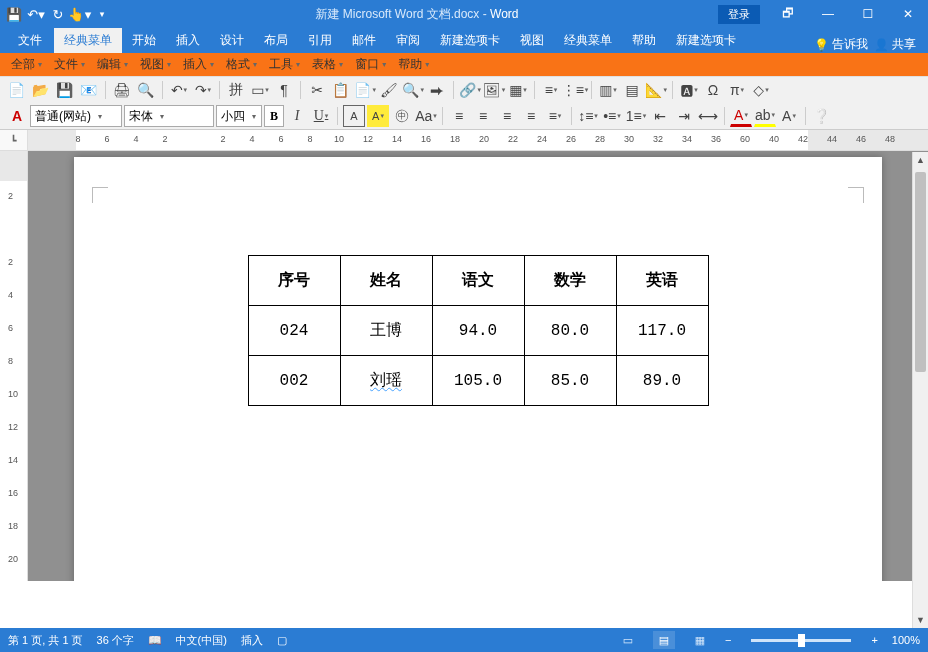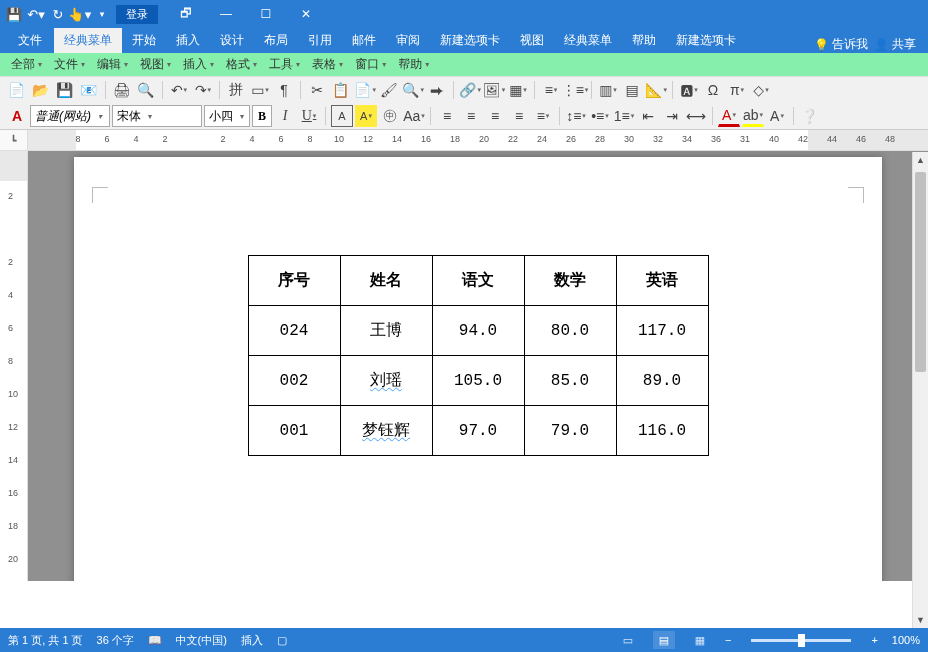--- a/index.html
+++ b/index.html
@@ -12,21 +12,21 @@
 .title-center .app { color:#fff; }
 .win-btns { display:flex; align-items:center; }
 .win-btns .login { background:#0b5bb4; padding:2px 10px; font-size:11px; margin-right:8px;}
 .win-btns .wb { width:40px; height:28px; display:flex; align-items:center; justify-content:center; color:#fff; }
 .ribbon-tabs { height:25px; background:#2b7cd3; display:flex; align-items:flex-end; padding-left:6px; color:#fff; font-size:12px; }
 .ribbon-tabs .tab { padding:4px 10px 4px; cursor:default; }
 .ribbon-tabs .tab.file { padding-left:12px; padding-right:12px;}
 .ribbon-tabs .tab.active { background:#f1f1f1; color:#2b7cd3; }
 .ribbon-tabs .right { margin-left:auto; display:flex; align-items:center; gap:6px; padding-right:12px; }
 .ribbon-tabs .right span { display:flex; align-items:center; gap:3px; }
-.menubar { height:24px; background:#86efac; border-bottom:1px solid #e0e0e0; display:flex; align-items:center; gap:2px; padding:0 6px; font-size:12px; color:#333; }
+.menubar { height:24px; background:#f97316; border-bottom:1px solid #e0e0e0; display:flex; align-items:center; gap:2px; padding:0 6px; font-size:12px; color:#333; }
 .menubar .mi { padding:2px 5px; display:flex; align-items:center; gap:2px; }
 .menubar .dd::after { content:"▾"; font-size:8px; color:#666; margin-left:1px;}
 .tb { background:#f1f1f1; display:flex; align-items:center; gap:2px; padding:2px 6px; flex-wrap:nowrap; overflow:hidden; min-height:26px;}
 .tb .sep { width:1px; height:18px; background:#ccc; margin:0 3px;}
 .tb .ic { width:22px; height:22px; border:1px solid transparent; font-size:14px;}
 .tb .ic.dd::after { content:"▾"; font-size:7px; color:#666; margin-left:1px;}
 .tb select, .tb .combo { height:22px; border:1px solid #aaa; background:#fff; font-size:12px; padding:0 4px;}
 .tb .combo { display:flex; align-items:center; gap:4px; padding-right:2px;}
 .tb .combo::after { content:"▾"; font-size:8px; color:#666; padding:0 3px;}
 .btn-box { border:1px solid #aaa; background:#fff; padding:1px 5px; font-weight:bold; height:22px; display:flex; align-items:center; font-family:"Times New Roman",serif;}
@@ -61,20 +61,23 @@
 <body>
 
 <div class="titlebar">
   <div class="qat">
     <div class="ic">💾</div>
     <div class="ic"><span>↶</span>▾</div>
     <div class="ic">↻</div>
     <div class="ic"><span>👆</span>▾</div>
     <div class="ic" style="font-size:9px;">▾</div>
   </div>
+  <div class="title-center">
+    <span>新建 Microsoft Word 文档.docx</span><span> - </span><span class="app">Word</span>
+  </div>
   <div class="win-btns">
     <div class="login">登录</div>
     <div class="wb">🗗</div>
     <div class="wb">—</div>
     <div class="wb">☐</div>
     <div class="wb">✕</div>
   </div>
 </div>
 
 <div class="ribbon-tabs">
@@ -146,21 +149,21 @@
   <div class="ic dd">📐</div>
   <div class="sep"></div>
   <div class="ic dd">🅰</div>
   <div class="ic">Ω</div>
   <div class="ic dd">π</div>
   <div class="ic dd">◇</div>
 </div>
 
 <div class="tb" style="border-bottom:1px solid #ccc;">
   <div class="ic" style="color:#c00;font-weight:bold;">A</div>
-  <div class="combo" style="width:80px;font-style:italic;">
+  <div class="combo" style="width:92px;">
       <span>普通(网站)</span>
     </div>
   <div class="combo" style="width:90px;">
       <span>宋体</span>
     </div>
   <div class="combo" style="width:46px;">
       <span>小四</span>
     </div>
   <div class="btn-box">B</div>
   <div class="ic" style="font-style:italic;font-family:serif;">I</div>
@@ -213,21 +216,21 @@
       <span class="ruler-tick" style="left: 427px;">18</span>
       <span class="ruler-tick" style="left: 456px;">20</span>
       <span class="ruler-tick" style="left: 485px;">22</span>
       <span class="ruler-tick" style="left: 514px;">24</span>
       <span class="ruler-tick" style="left: 543px;">26</span>
       <span class="ruler-tick" style="left: 572px;">28</span>
       <span class="ruler-tick" style="left: 601px;">30</span>
       <span class="ruler-tick" style="left: 630px;">32</span>
       <span class="ruler-tick" style="left: 659px;">34</span>
       <span class="ruler-tick" style="left: 688px;">36</span>
-      <span class="ruler-tick" style="left: 717px;">31</span>
+      <span class="ruler-tick" style="left: 717px;">60</span>
       <span class="ruler-tick" style="left: 746px;">40</span>
       <span class="ruler-tick" style="left: 775px;">42</span>
       <span class="ruler-tick" style="left: 804px;">44</span>
       <span class="ruler-tick" style="left: 833px;">46</span>
       <span class="ruler-tick" style="left: 862px;">48</span>
     </div>
 </div>
 
 <div class="content-wrap">
   <div class="ruler-v" id="ruler-v">
@@ -268,27 +271,20 @@
               <td>80.0</td>
               <td>117.0</td>
             </tr>
             <tr>
               <td>002</td>
               <td style="font-family: SimSun, 宋体, serif;"><span class="squiggle">刘瑶</span></td>
               <td>105.0</td>
               <td>85.0</td>
               <td>89.0</td>
             </tr>
-            <tr>
-              <td>001</td>
-              <td style="font-family: SimSun, 宋体, serif;"><span class="squiggle">梦钰辉</span></td>
-              <td>97.0</td>
-              <td>79.0</td>
-              <td>116.0</td>
-            </tr>
           </tbody>
       </table>
     </div>
   </div>
 </div>
 
 <div class="scrollbar-v">
   <div class="arr" style="top:0">▲</div>
   <div class="thumb"></div>
   <div class="arr" style="bottom:0">▼</div>

